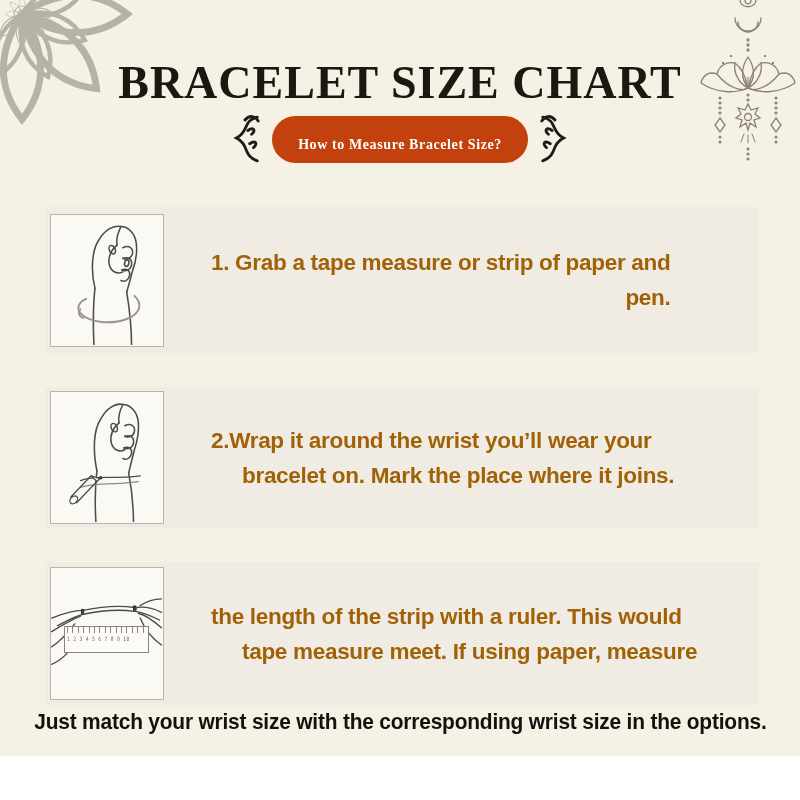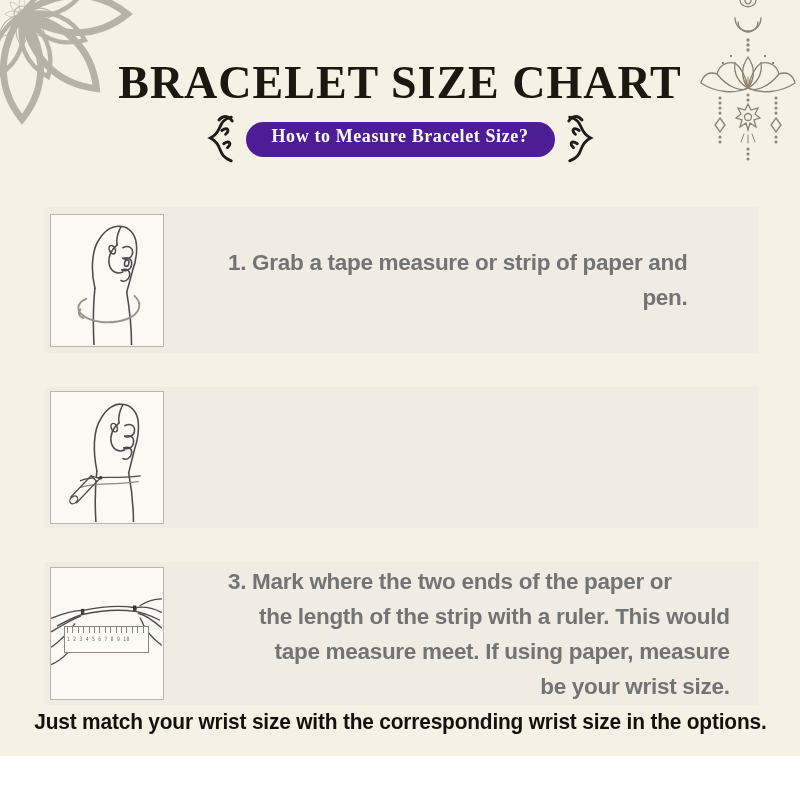--- a/index.html
+++ b/index.html
@@ -20,47 +20,47 @@
     margin:0;text-align:center;
     font-family:"Liberation Serif",serif;
     font-weight:700;font-size:46px;letter-spacing:1px;
     color:#1b1812;
   }
   .badge-row{
     position:absolute;top:113px;left:0;width:100%;
     display:flex;justify-content:center;align-items:center;gap:9px;
   }
   .badge{
-    background:#4c1d95;color:#ffffff;
+    background:#c2410c;color:#ffffff;
     font-family:"Liberation Serif",serif;font-weight:700;
-    font-size:18px;letter-spacing:.6px;
-    padding:4px 26px 10px;border-radius:26px;
+    font-size:14px;letter-spacing:.6px;
+    padding:21px 26px 10px;border-radius:26px;
     white-space:nowrap;
   }
   .flourish{flex:0 0 auto;}
   .flourish.right{transform:scaleX(-1);}
   
   .step-row{
     position:absolute;left:45px;width:714px;
     background:#f0ece4;
     display:flex;align-items:center;
   }
   .step-row.r1{top:207px;height:146px;}
   .step-row.r2{top:387px;height:141px;}
   .step-row.r3{top:562px;height:143px;}
   .illu{
     flex:0 0 auto;position:relative;
     width:114px;height:133px;margin-left:5px;
     background:#fbf9f4;border:1.5px solid #b9b5ab;
     box-sizing:border-box;
   }
   .step-text{
-    margin-left:64px;
+    margin-left:47px;
     font-size:22.5px;font-weight:700;letter-spacing:-.3px;
-    line-height:35px;color:#737373;
+    line-height:35px;color:#a16207;
   }
   .step-text .line{white-space:nowrap;}
   .step-text .line:not(:first-child){padding-left:31px;text-align:right;}
   
   .ruler{
     position:absolute;left:13px;top:58px;width:85px;height:27px;
     background:#fcfbf7;border:1px solid #8a867c;box-sizing:border-box;
   }
   .ruler-ticks{
     height:6px;margin:0 2px;
@@ -249,20 +249,24 @@
           <path d="M30,92 C45,86 62,91 92,87"></path>
           <path d="M30,99 C45,94 60,97 90,93" stroke="#8e8a80"></path>
           <circle cx="51" cy="89" r="1.8" fill="#3a3a3a" stroke="none"></circle>
           <path d="M47,93 L26,115"></path>
           <path d="M41,87 L20,109"></path>
           <path d="M41,87 L50,90 L47,93 Z" fill="#fbf9f4"></path>
           <ellipse cx="23" cy="112" rx="4.6" ry="3.4" transform="rotate(-45 23 112)"></ellipse>
         </g>
       </svg>
     </div>
+    <div class="step-text">
+      <div class="line">2.Wrap it around the wrist you’ll wear your</div>
+      <div class="line">bracelet on. Mark the place where it joins.</div>
+    </div>
   </div>
 
   <div class="step-row r3">
     <div class="illu">
       <svg width="111" height="130" viewBox="0 0 114 135">
         <g stroke="#4b4b4b" stroke-width="1.4" fill="none" stroke-linecap="round" stroke-linejoin="round">
           <path d="M33,44 C52,40 72,39 86,41"></path>
           <path d="M33,48 C52,44 72,43 86,45"></path>
           <rect x="30.5" y="42.5" width="3.4" height="5.5" fill="#333333" stroke="none"></rect>
           <rect x="84.5" y="39" width="3.4" height="5.5" fill="#333333" stroke="none"></rect>
@@ -275,24 +279,22 @@
           <path d="M114,62 C106,55 98,49 90,47"></path>
           <path d="M114,80 C104,73 96,62 92,52"></path>
         </g>
       </svg>
       <div class="ruler">
         <div class="ruler-ticks"></div>
         <div class="ruler-numbers">1 2 3 4 5 6 7 8 9 10 11 12 13 14</div>
       </div>
     </div>
     <div class="step-text">
-      <div class="line">3. Mark where the two ends of the paper or</div>
       <div class="line">the length of the strip with a ruler. This would</div>
       <div class="line">tape measure meet. If using paper, measure</div>
-      <div class="line">be your wrist size.</div>
     </div>
   </div>
 
   <div class="footer">
     <span class="footer-text">Just match your wrist size with the corresponding wrist size in the options.</span>
   </div>
 
 </div>
 
 </body></html>

